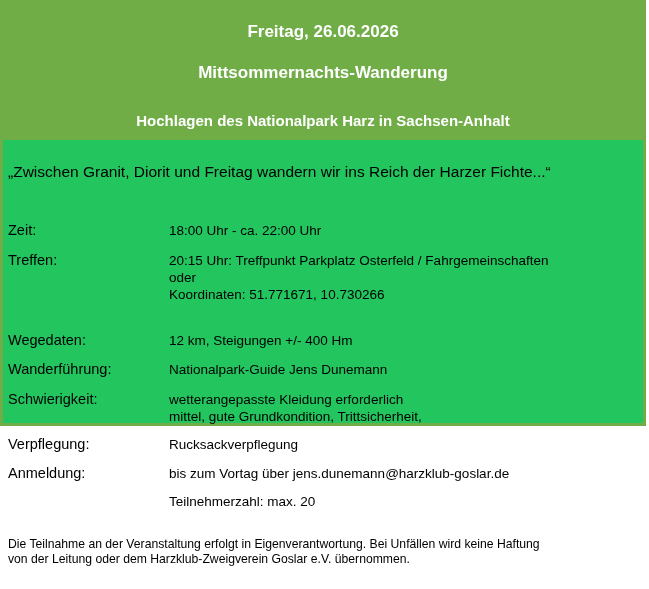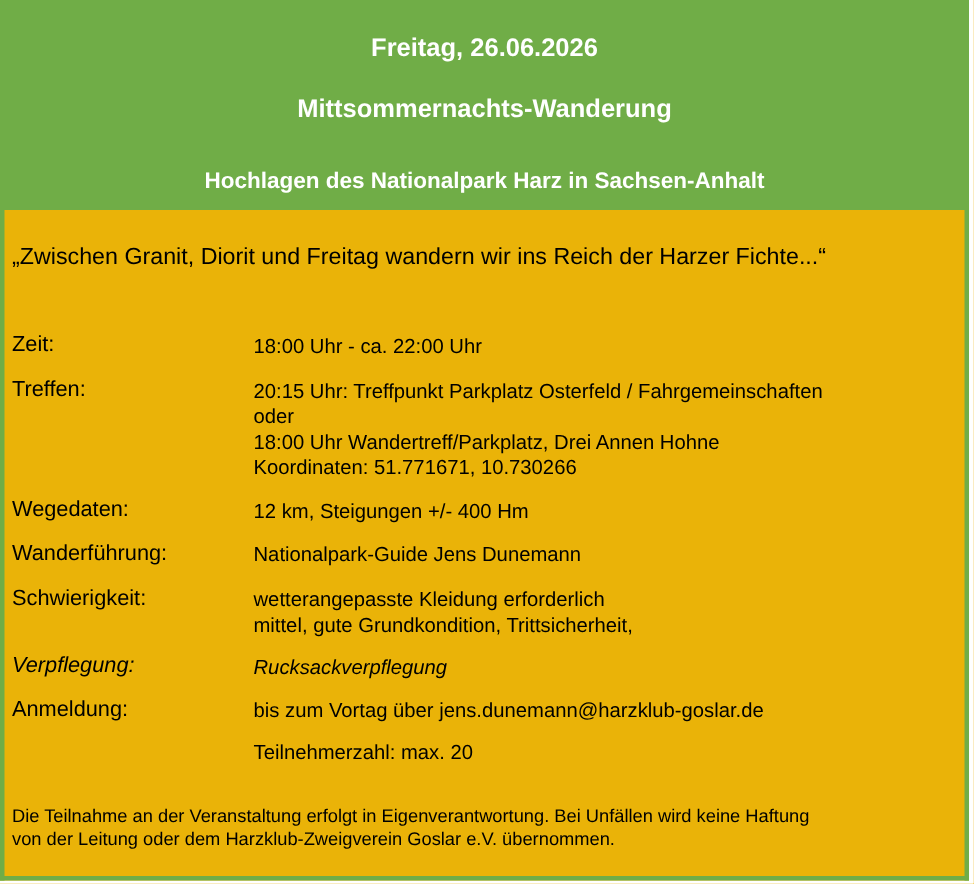--- a/index.html
+++ b/index.html
@@ -13,26 +13,26 @@
       position: relative;
       overflow: hidden;
       font-family: "Liberation Sans", sans-serif;
       color: #000000;
     }
     .card {
       position: absolute;
       left: 0;
       top: 0;
       width: 646px;
-      height: 587px;
+      height: 426px;
       box-sizing: border-box;
       border-left: 3px solid #70ad47;
       border-right: 3px solid #70ad47;
       border-bottom: 3px solid #70ad47;
-      background: #eab308;
+      background: #22c55e;
     }
     .header {
       position: absolute;
       left: -3px;
       top: 0;
       width: 646px;
       height: 140px;
       background: #70ad47;
       color: #ffffff;
       text-align: center;
@@ -82,21 +82,21 @@
       font-size: 13.5px;
       line-height: 17px;
       margin-left: 20px;
     }
     .row .value div { white-space: nowrap; }
     .r-zeit { position: absolute; top: 0; }
     .r-treffen { position: absolute; top: 30px; }
     .r-wege { position: absolute; top: 110px; }
     .r-fuehrung { position: absolute; top: 139px; }
     .r-schwierig { position: absolute; top: 169px; }
-    .r-verpfl { position: absolute; top: 214px; font-style: italic; }
+    .r-verpfl { position: absolute; top: 214px; }
     .r-anmeld { position: absolute; top: 243px; justify-content: center; }
     .r-teiln { position: absolute; top: 271px; }
     .disclaimer {
       position: absolute;
       left: 8px;
       top: 537px;
       font-size: 12.2px;
       line-height: 15px;
     }
     .disclaimer div { white-space: nowrap; }
@@ -120,21 +120,20 @@
     <div class="value">
       <div>18:00 Uhr - ca. 22:00 Uhr</div>
     </div>
   </div>
 
   <div class="row r-treffen">
     <div class="label">Treffen:</div>
     <div class="value">
       <div>20:15 Uhr: Treffpunkt Parkplatz Osterfeld / Fahrgemeinschaften</div>
       <div>oder</div>
-      <div>18:00 Uhr Wandertreff/Parkplatz, Drei Annen Hohne</div>
       <div>Koordinaten: 51.771671, 10.730266</div>
     </div>
   </div>
 
   <div class="row r-wege">
     <div class="label">Wegedaten:</div>
     <div class="value">
       <div>12 km, Steigungen +/- 400 Hm</div>
     </div>
   </div>

